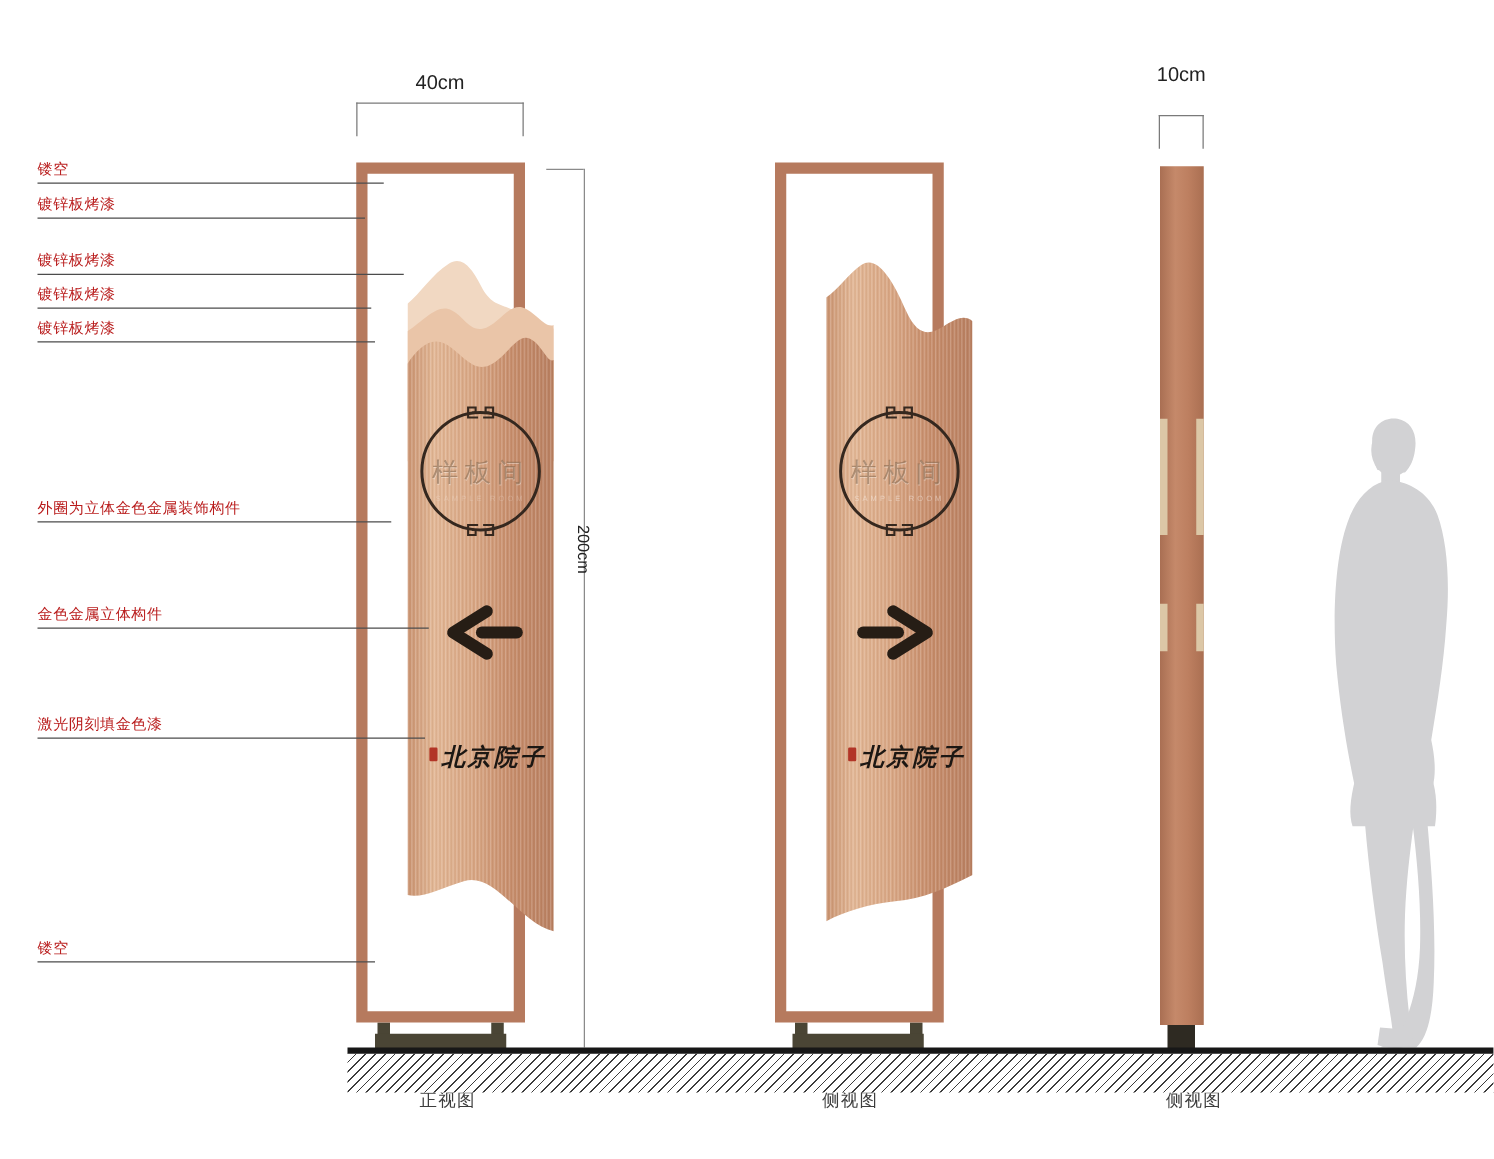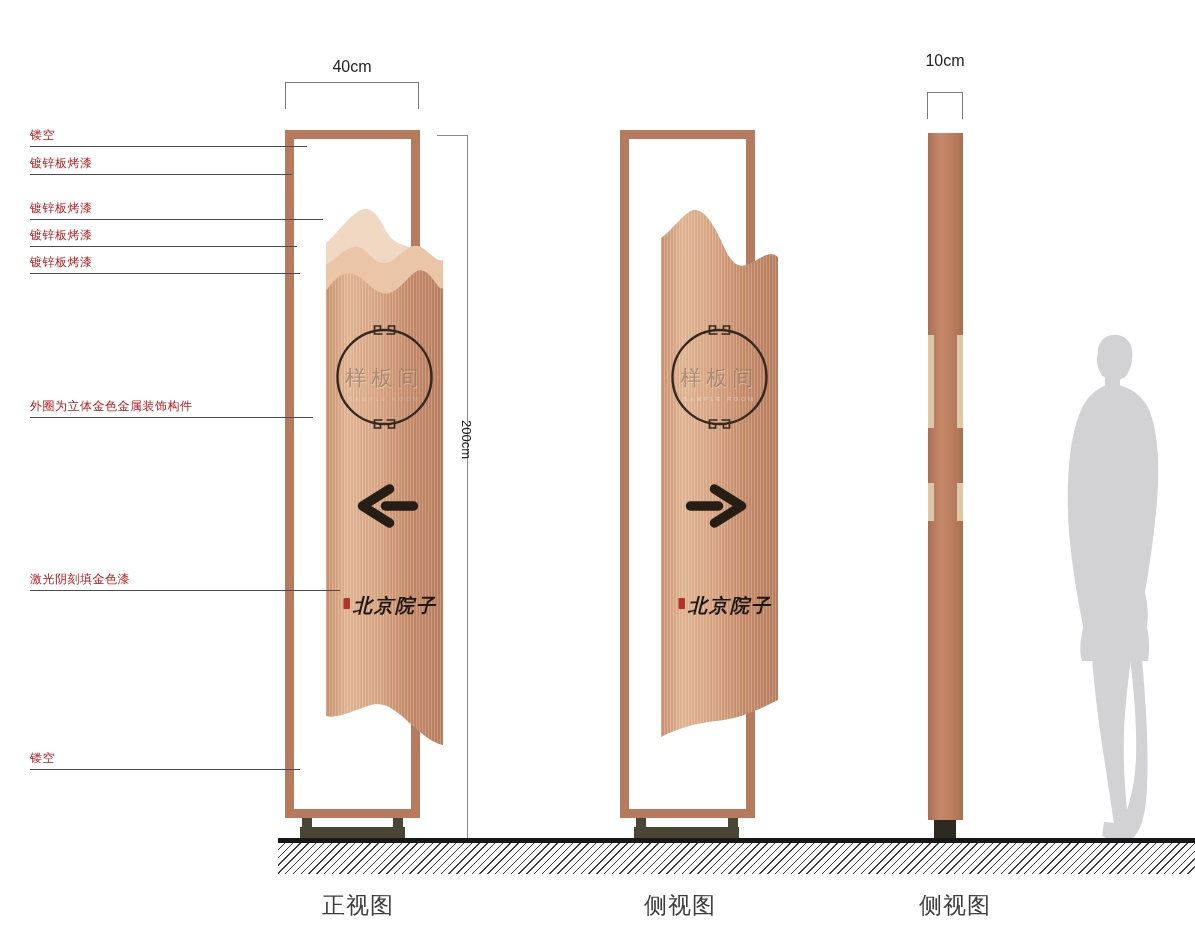--- a/index.html
+++ b/index.html
@@ -29,21 +29,21 @@
   .side-foot { position:absolute; left:934px; top:818px; width:22px; height:22px; background:#2e2a22; z-index:9; }
 
   
   .base-stub { position:absolute; width:10px; height:16px; background:#4a4535; z-index:9; }
   .base-bar { position:absolute; height:12px; background:#4a4535; z-index:9; }
   .ground-line { position:absolute; left:278px; top:838px; width:917px; height:5px; background:#171717; z-index:12; }
   .ground-hatch { position:absolute; left:278px; top:843px; width:917px; height:31px; z-index:2;
                   background:repeating-linear-gradient(135deg,#ffffff 0px,#ffffff 4.5px,#3c3c3c 4.5px,#3c3c3c 5.5px); }
 
   
-  .view-label { position:absolute; top:890px; transform:translateX(-50%); font-size:23px; color:#3d3d3d; letter-spacing:1px; white-space:nowrap; }
+  .view-label { position:absolute; top:872px; transform:translateX(-50%); font-size:14px; color:#3d3d3d; letter-spacing:1px; white-space:nowrap; }
 
   
   .silhouette { position:absolute; left:1032px; top:334px; z-index:3; }
 </style>
 </head>
 <body>
 
 <div class="canvas">
 
   <div class="callout" style="top:129px;width:277px;">
@@ -56,20 +56,23 @@
       <span>镀锌板烤漆</span>
     </div>
   <div class="callout" style="top:229px;width:267px;">
       <span>镀锌板烤漆</span>
     </div>
   <div class="callout" style="top:256px;width:270px;">
       <span>镀锌板烤漆</span>
     </div>
   <div class="callout" style="top:400px;width:283px;">
       <span>外圈为立体金色金属装饰构件</span>
+    </div>
+  <div class="callout" style="top:485px;width:313px;">
+      <span>金色金属立体构件</span>
     </div>
   <div class="callout" style="top:573px;width:310px;">
       <span>激光阴刻填金色漆</span>
     </div>
   <div class="callout" style="top:752px;width:270px;">
       <span>镂空</span>
     </div>
 
   <div class="dim-text" style="left:352px;top:58px;transform:translateX(-50%);">40cm</div>
   <div class="dim-bracket" style="left:285px;top:82px;width:134px;height:27px;"></div>

